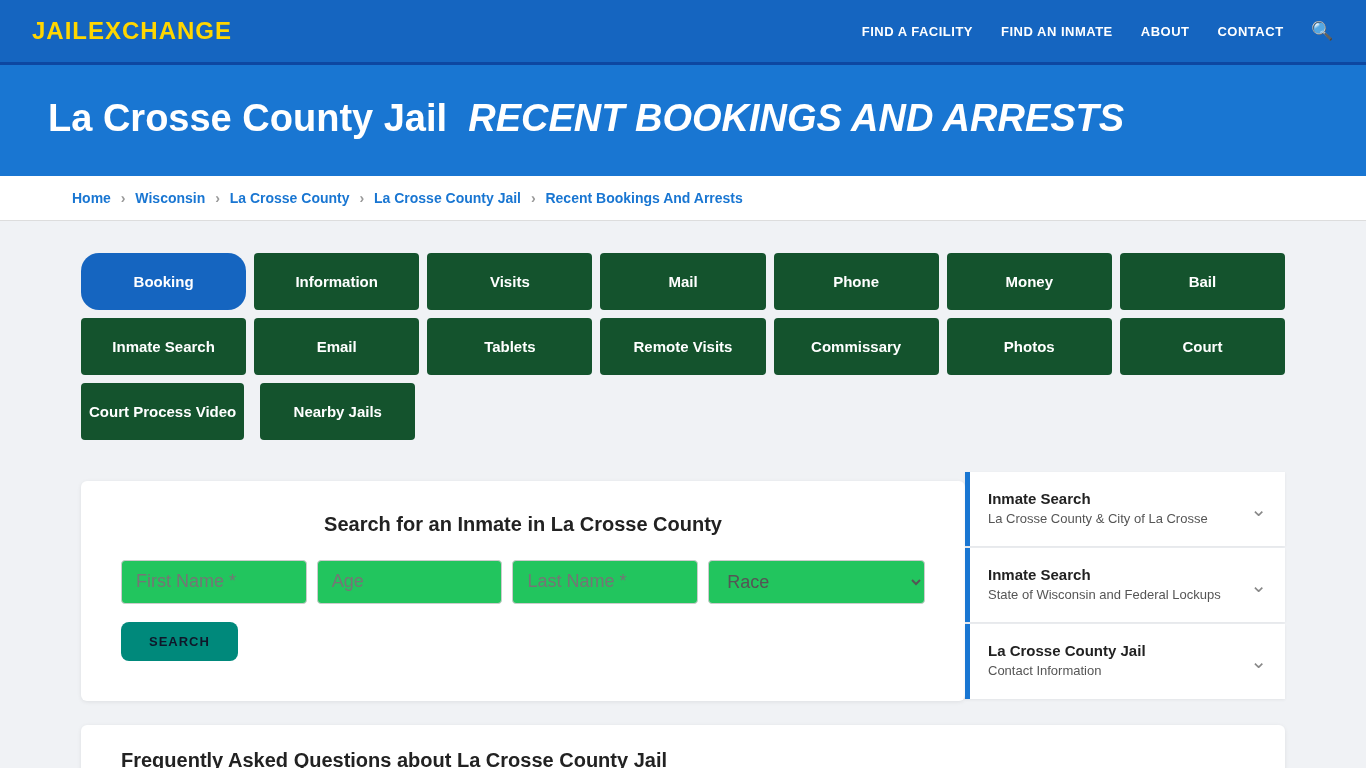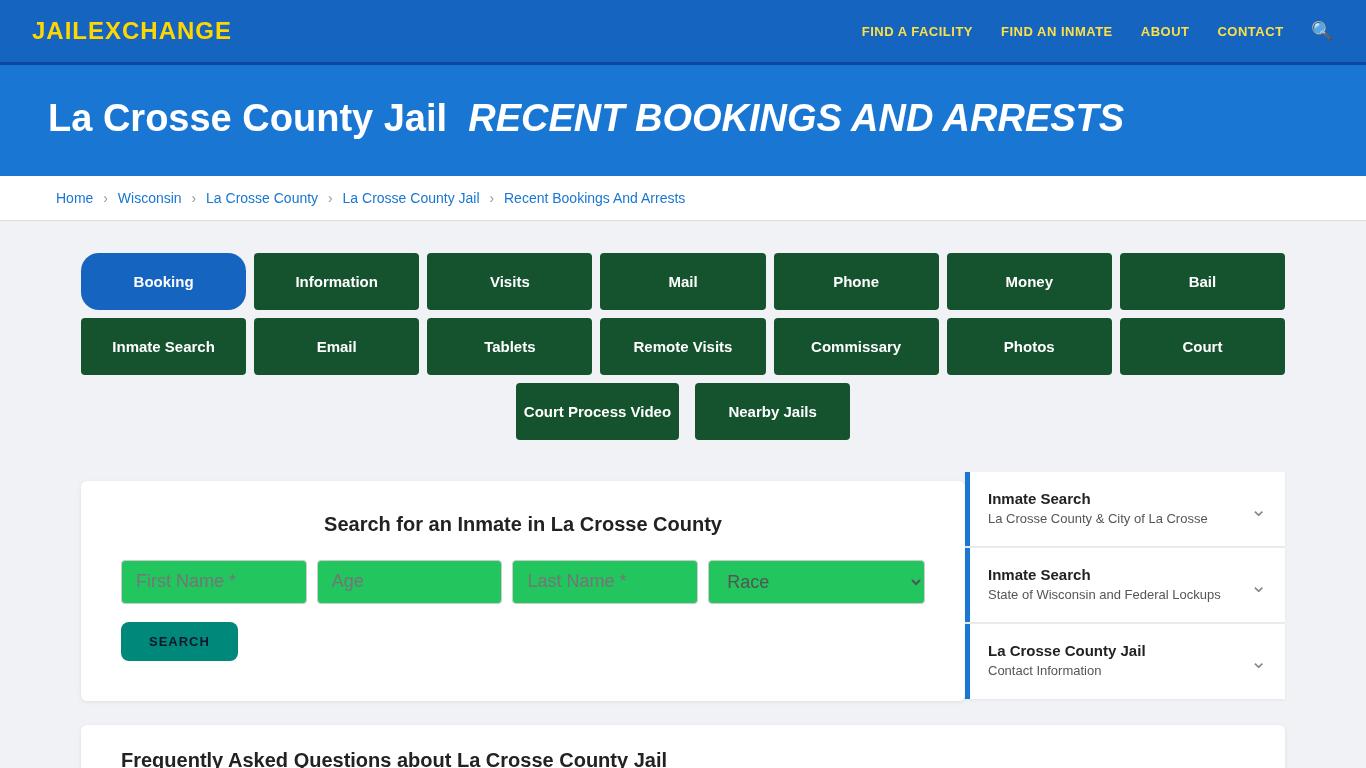--- a/index.html
+++ b/index.html
@@ -23,21 +23,21 @@
     }
     .navbar-logo span {
       color: #ffd600;
     }
     .navbar-links {
       display: flex;
       align-items: center;
       gap: 28px;
     }
     .navbar-links a {
-      color: #fde047;
+      color: #ffffff;
       text-decoration: none;
       font-size: 13px;
       font-weight: 700;
       letter-spacing: 0.5px;
       text-transform: uppercase;
     }
     .navbar-search {
       color: #fff;
       font-size: 18px;
       cursor: pointer;
@@ -55,23 +55,24 @@
     }
     .hero-title em {
       font-style: italic;
       font-weight: 900;
       text-transform: uppercase;
     }
 
     
     .breadcrumb {
       background: #fff;
-      padding: 14px 56px;
+      padding: 14px 72px;
       border-bottom: 1px solid #ddd;
       font-size: 14px;
+      font-weight: bold;
     }
     .breadcrumb a {
       color: #1976d2;
       text-decoration: none;
     }
     .breadcrumb span.sep {
       color: #999;
       margin: 0 6px;
     }
     .breadcrumb span.current {
@@ -93,21 +94,21 @@
       margin-bottom: 8px;
     }
     .btn-grid-row2 {
       display: grid;
       grid-template-columns: repeat(7, 1fr);
       gap: 8px;
       margin-bottom: 8px;
     }
     .btn-grid-row3 {
       display: flex;
-      justify-content: center;
+      justify-content: flex-start;
       gap: 16px;
       margin-bottom: 32px;
     }
     .tab-btn {
       background: #14532d;
       color: #fff;
       border: none;
       border-radius: 4px;
       padding: 20px 8px;
       font-size: 15px;

